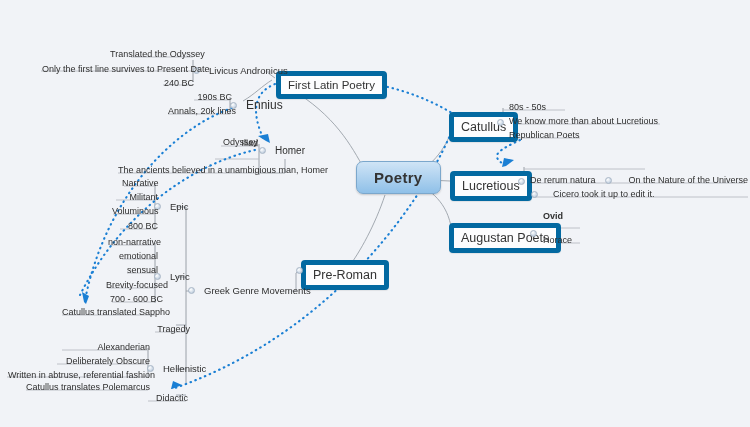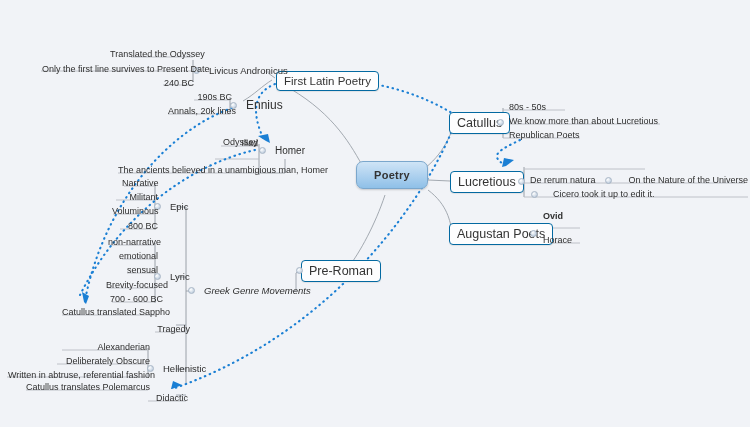--- a/index.html
+++ b/index.html
@@ -12,29 +12,29 @@
   #canvas{position:absolute;inset:0;}
   svg.links{position:absolute;left:0;top:0;width:750px;height:427px;pointer-events:none;}
 
   
   .node{position:absolute;white-space:nowrap;}
 
   
   .central{
     border:1px solid #7ba7cc;border-radius:7px;
     background:linear-gradient(#cfe4f6,#8fc0e8);
-    font-size:11px;font-weight:bold;color:#333;
+    font-size:15px;font-weight:bold;color:#333;
     padding:7px 17px;
     box-shadow:0 1px 2px rgba(0,0,0,.18);
     letter-spacing:.3px;
   }
 
   
   .boxed{
-    border:1px solid #0369a1;border-radius:4px;
+    border:5px solid #0369a1;border-radius:4px;
     background:#fdfdfe;
     font-size:11.5px;padding:3px 7px;color:#333;
     box-shadow:0 1px 1px rgba(0,0,0,.07);
   }
   .boxed.big{font-size:12.5px;}
 
   
   .leaf{
     font-size:9px;color:#2f2f2f;
     border-bottom:1px solid #b9bcc2;
@@ -204,21 +204,21 @@
   </div>
 
   <div class="node boxed big" style="left:449px;top:223px;">Augustan Poets</div>
   <span class="tog" style="left:530px;top:230px;"></span>
   <div class="node leaf l" style="left:539px;top:210px;width:38px;border:none;font-weight:bold;">Ovid</div>
   <div class="node leaf l" style="left:539px;top:234px;width:38px;border:none;">Horace</div>
 
   <div class="node boxed big" style="left:301px;top:260px;">Pre-Roman</div>
   <span class="tog" style="left:296px;top:267px;"></span>
 
-  <div class="node" style="left:183px;top:284px;display:flex;align-items:center;font-style:italic;">
+  <div class="node" style="left:183px;top:284px;display:flex;align-items:center;">
     <span class="tog inline"></span>
     <span class="leaf plain" style="font-size:9.5px;border:none;">Greek Genre Movements</span>
   </div>
 
   <div class="node" style="left:149px;top:200px;display:flex;align-items:center;justify-content:center;">
     <span class="tog inline"></span>
     <span class="leaf plain" style="font-size:9.5px;border:none;">Epic</span>
   </div>
   <div class="node leaf r" style="left:118px;top:177px;width:36px;border:none;">Narrative</div>
   <div class="node leaf r" style="left:112px;top:191px;width:42px;border:none;">Militant</div>

